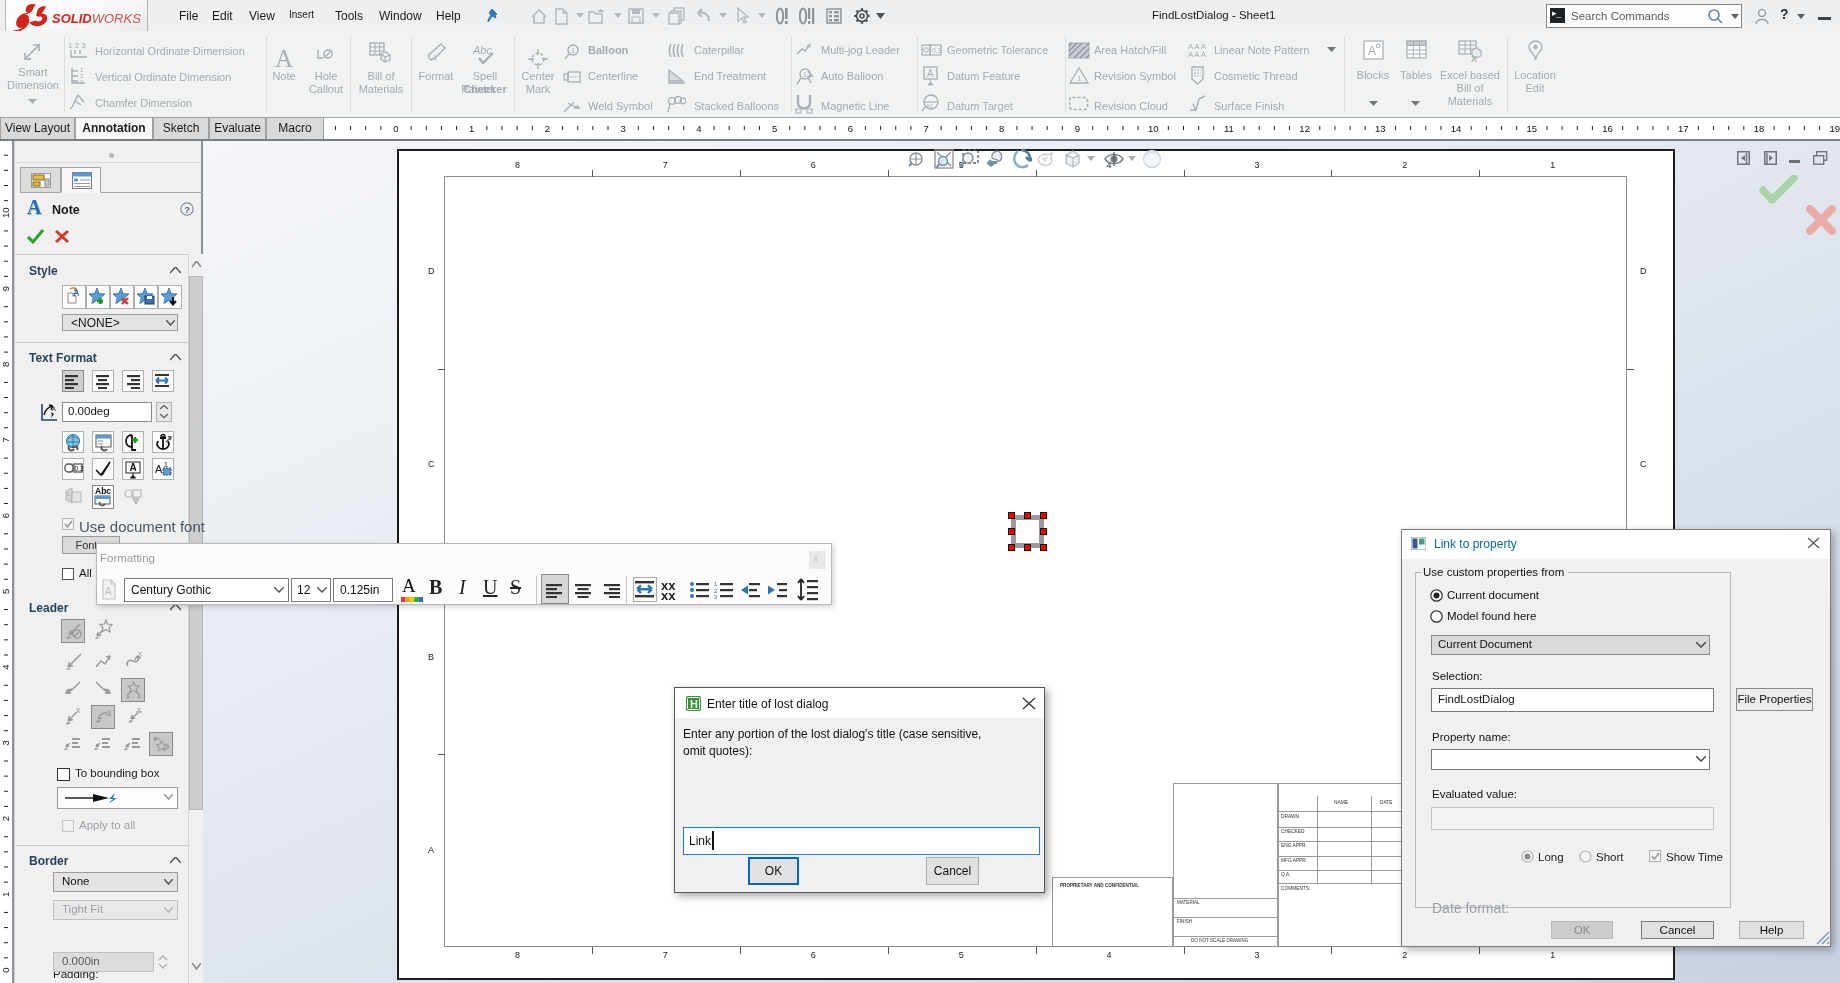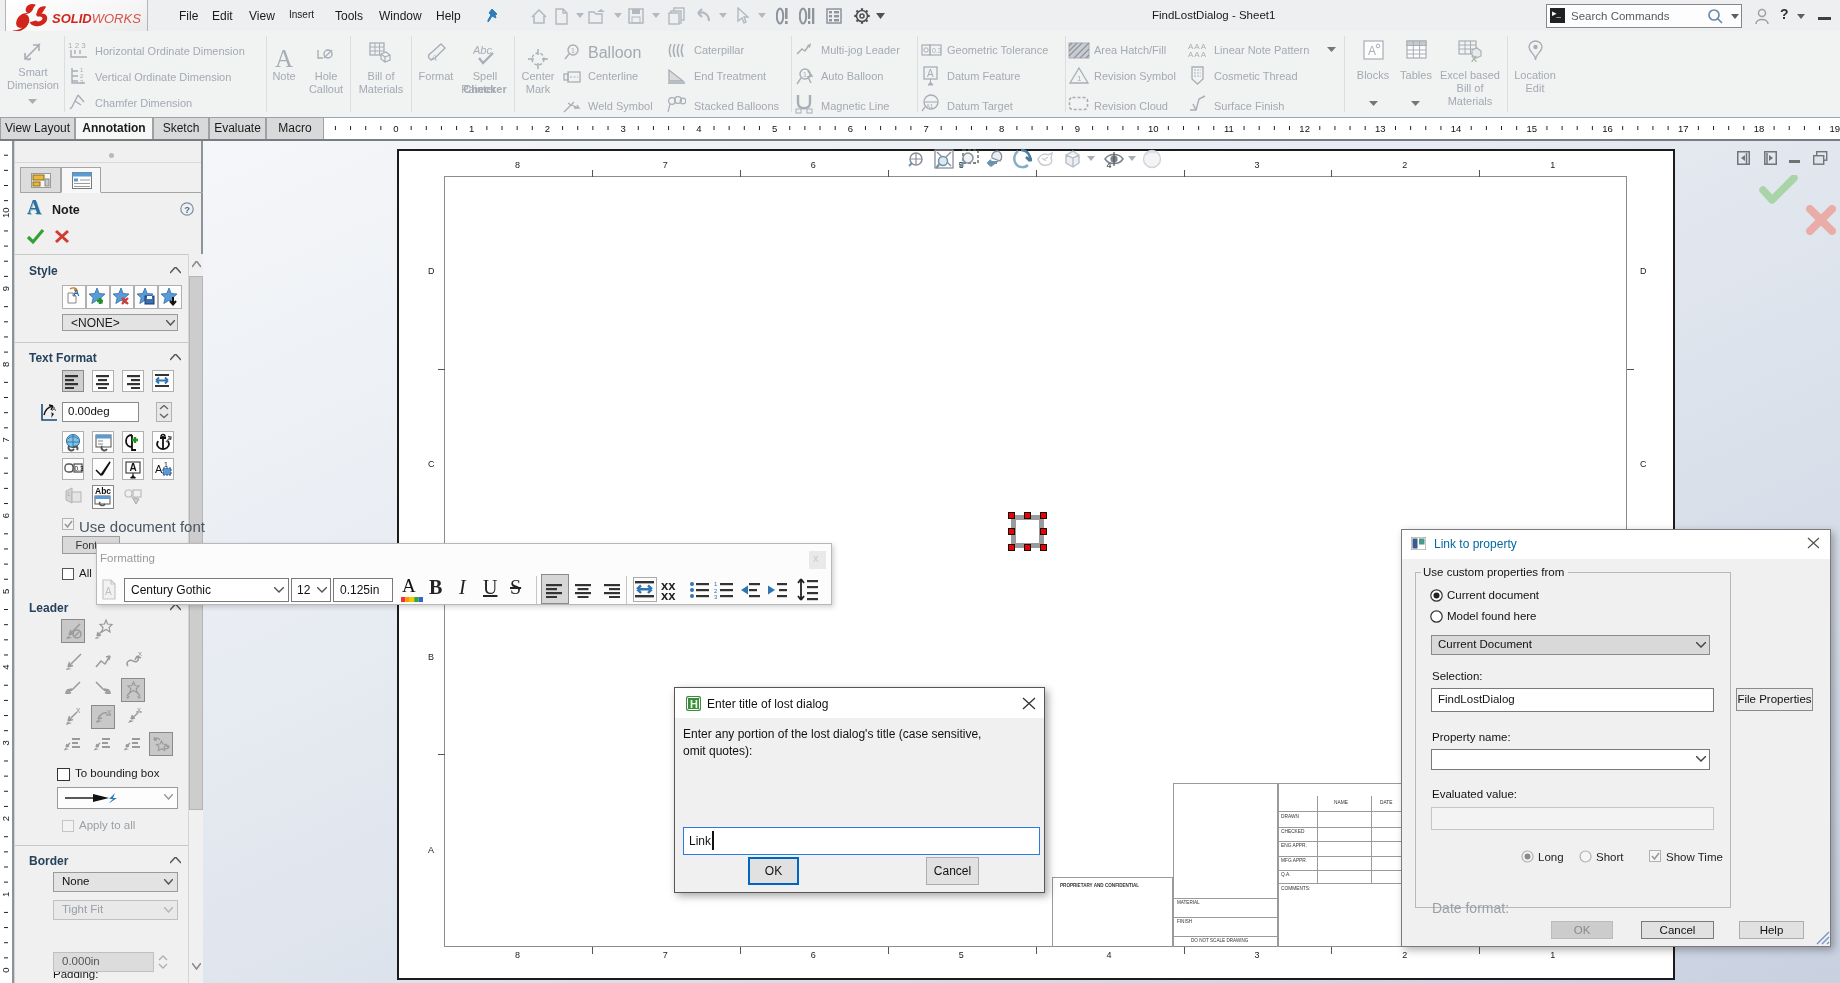--- a/index.html
+++ b/index.html
@@ -196,21 +196,21 @@
     <circle cx="11" cy="11" r="6" fill="none" stroke="#a8aeb6" stroke-width="1.4" stroke-dasharray="3 2"></circle>
     <path d="M11 1 L11 7 M11 15 L11 21 M1 11 L7 11 M15 11 L21 11" stroke="#a8aeb6" stroke-width="1.4"></path>
   </svg>
 <div style="position:absolute;left:478px;top:70px;width:120px;text-align:center;font-size:11px;color:#a4aab2;white-space:nowrap;">Center</div>
 <div style="position:absolute;left:478px;top:83px;width:120px;text-align:center;font-size:11px;color:#a4aab2;white-space:nowrap;">Mark</div>
 <svg style="position:absolute;left:564px;top:44px;" width="16" height="16" viewBox="0 0 16 16">
     <circle cx="9" cy="6" r="5" fill="none" stroke="#a8aeb6" stroke-width="1.4"></circle>
     <text x="7" y="9" font-size="7" fill="#a8aeb6">1</text>
     <path d="M5 10 L1 15" stroke="#a8aeb6" stroke-width="1.4"></path>
   </svg>
-<div style="position:absolute;left:588px;top:44px;font-size:16px;color:#a4aab2;font-weight:400;white-space:nowrap;">Balloon</div>
+<div style="position:absolute;left:588px;top:44px;font-size:11px;color:#a4aab2;font-weight:700;white-space:nowrap;">Balloon</div>
 <svg style="position:absolute;left:563px;top:69px;" width="18" height="16" viewBox="0 0 18 16">
     <rect x="5" y="3" width="12" height="10" fill="none" stroke="#a8aeb6" stroke-width="1.3"></rect>
     <rect x="1" y="5" width="4" height="6" fill="none" stroke="#a8aeb6" stroke-width="1.3"></rect>
     <path d="M7 8 L15 8" stroke="#a8aeb6" stroke-width="1" stroke-dasharray="2 1.5"></path>
   </svg>
 <div style="position:absolute;left:588px;top:70px;font-size:11px;color:#a4aab2;font-weight:400;white-space:nowrap;">Centerline</div>
 <svg style="position:absolute;left:563px;top:99px;" width="18" height="14" viewBox="0 0 18 14">
     <path d="M1 13 L8 6 L16 9 M8 6 L5 4 M8 6 L11 3 M11 9 L16 9 L14 6" fill="none" stroke="#a8aeb6" stroke-width="1.3"></path>
   </svg>
 <div style="position:absolute;left:588px;top:100px;font-size:11px;color:#a4aab2;font-weight:400;white-space:nowrap;">Weld Symbol</div>
@@ -771,21 +771,21 @@
     <rect x="1" y="2" width="14" height="2" fill="#333"></rect>
     <rect x="1" y="13" width="14" height="2" fill="#333"></rect>
     <path d="M2 8.5 L14 8.5 M2 8.5 L5 5.5 M2 8.5 L5 11.5 M14 8.5 L11 5.5 M14 8.5 L11 11.5" stroke="#2e75b6" stroke-width="1.8" fill="none"></path>
   </svg>
 <svg style="position:absolute;left:39px;top:402px;" width="20" height="21" viewBox="0 0 20 21">
     <path d="M3 2 L3 18 L18 18" stroke="#1a4a7a" stroke-width="1.6" fill="none"></path>
     <path d="M5 13 C6 8 9 5 14 4 M14 4 L10 3 M14 4 L12 8" stroke="#111" stroke-width="1.4" fill="none"></path>
     <path d="M12 16 C13 13 13 12 12 10 L15 12 Z" fill="#111"></path>
     <text x="13" y="9" font-size="6" fill="#111">A</text>
   </svg>
-<div style="left:62px;top:402px;width:77px;height:20px;background:#fff;border:1px solid #8a8a8a;font-size:11.5px;color:#111;padding:2px 0 0 5px;">0.00deg</div>
+<div style="left:62px;top:402px;width:90px;height:20px;background:#fff;border:1px solid #8a8a8a;font-size:11.5px;color:#111;padding:2px 0 0 5px;">0.00deg</div>
 <div style="left:156px;top:402px;width:16px;height:20px;background:#e8e8e8;border:1px solid #b0b0b0;"></div>
 <svg style="position:absolute;left:158px;top:405px;" width="12" height="14" viewBox="0 0 12 14">
     <path d="M2 4 L6 0.5 L10 4" fill="none" stroke="#666" stroke-width="1.4"></path>
     <path d="M2 9 L6 12.5 L10 9" fill="none" stroke="#666" stroke-width="1.4"></path>
   </svg>
 <div style="left:62px;top:431px;width:22px;height:22px;background:#fdfdfd;border:1px solid #b0b0b0;"></div>
 <svg style="position:absolute;left:64px;top:433px;" width="19" height="19" viewBox="0 0 19 19">
     <circle cx="9" cy="8" r="6.5" fill="#7ec3e8" stroke="#2a6a9a"></circle>
     <path d="M4 6 C6 3 12 3 14 6 M3 9 L15 9 M4 12 C7 15 11 15 14 12 M9 1.5 L9 14" stroke="#2a6a9a" stroke-width="0.8" fill="none"></path>
     <path d="M5 13 C3 17 8 19 10 16" fill="none" stroke="#555" stroke-width="2"></path>

